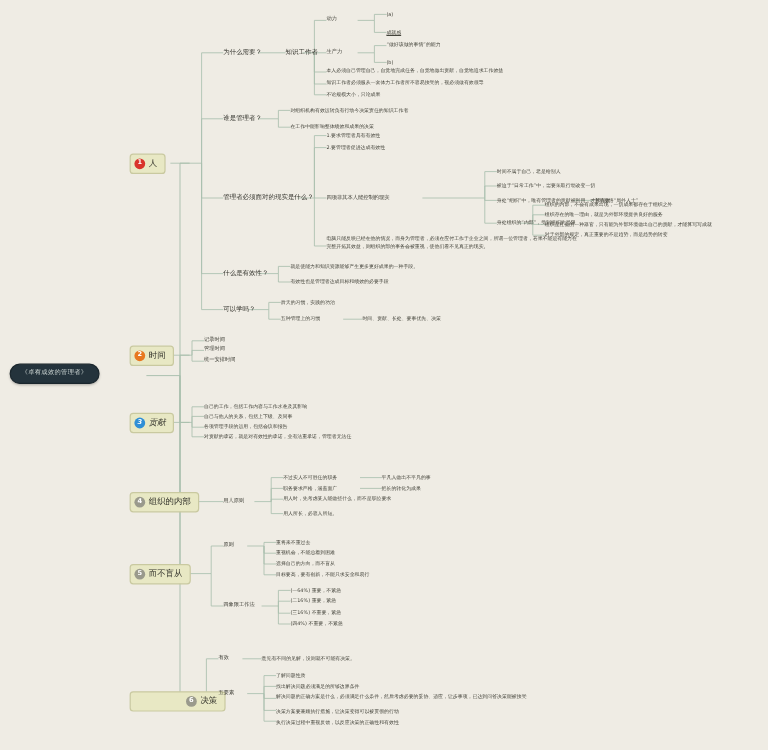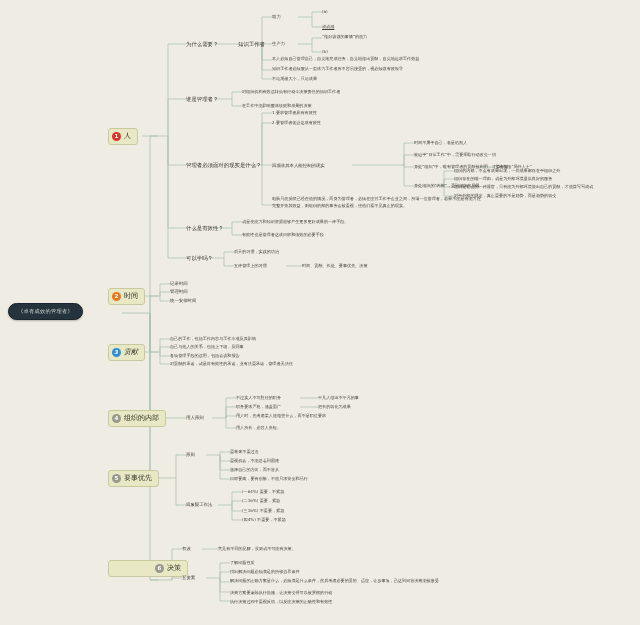--- a/index.html
+++ b/index.html
@@ -185,34 +185,34 @@
   <div class="node l3" style="left:186px;top:414px;">用人原则</div>
   <div class="node l4" style="left:236px;top:395px;">不过实人不可胜任的职务</div>
   <div class="node l4" style="left:318px;top:395px;">平凡人做出不平凡的事</div>
   <div class="node l4" style="left:236px;top:404px;">职务要求严格，涵盖面广</div>
   <div class="node l4" style="left:318px;top:404px;">把长的转化为成果</div>
   <div class="node l4" style="left:236px;top:413px;">用人时，先考虑某人能做些什么，而不是职位要求</div>
   <div class="node l4" style="left:236px;top:425px;">用人所长，必容人所短。</div>
 
   <div class="node b1" style="left:108px;top:470px;">
     <span class="badge" style="background:#9a9a8c">5</span>
-    <span class="lbl">要事优先</span>
+    <span class="lbl">而不盲从</span>
   </div>
   <div class="node l3" style="left:186px;top:451px;">原则</div>
   <div class="node l4" style="left:230px;top:449px;">重将来不重过去</div>
   <div class="node l4" style="left:230px;top:458px;">重视机会，不能总着到困难</div>
   <div class="node l4" style="left:230px;top:467px;">选择自己的方向，而不盲从</div>
   <div class="node l4" style="left:230px;top:476px;">目标要高，要有创新，不能只求安全和易行</div>
   <div class="node l3" style="left:186px;top:501px;">四象限工作法</div>
   <div class="node l4" style="left:242px;top:489px;">(一64%) 重要，不紧急</div>
   <div class="node l4" style="left:242px;top:498px;">(二16%) 重要，紧急</div>
   <div class="node l4" style="left:242px;top:508px;">(三16%) 不重要，紧急</div>
   <div class="node l4" style="left:242px;top:517px;">(四4%) 不重要，不紧急</div>
 
-  <div class="node b1" style="left:108px;top:560px;padding-left:46px;">
+  <div class="node b1" style="left:108px;top:576px;padding-left:46px;">
     <span class="badge" style="background:#9a9a8c">6</span>
     <span class="lbl">决策</span>
   </div>
   <div class="node l3" style="left:182px;top:545px;">有效</div>
   <div class="node l4" style="left:218px;top:546px;">意见有不同的见解，没则就不可能有决策。</div>
   <div class="node l3" style="left:182px;top:574px;">五要素</div>
   <div class="node l4" style="left:230px;top:560px;">了解问题性质</div>
   <div class="node l4" style="left:230px;top:569px;">找出解决问题必须满足的所够边界条件</div>
   <div class="l4 wrap2" style="position:absolute;left:230px;top:578px;width:230px;">解决问题的正确方案是什么，必须满足什么条件，然后考虑必要的妥协、适应，让步事项，已达到问答决策能被接受</div>
   <div class="node l4" style="left:230px;top:590px;">决策方案要兼顾执行措施，让决策变得可以被贯彻的行动</div>

